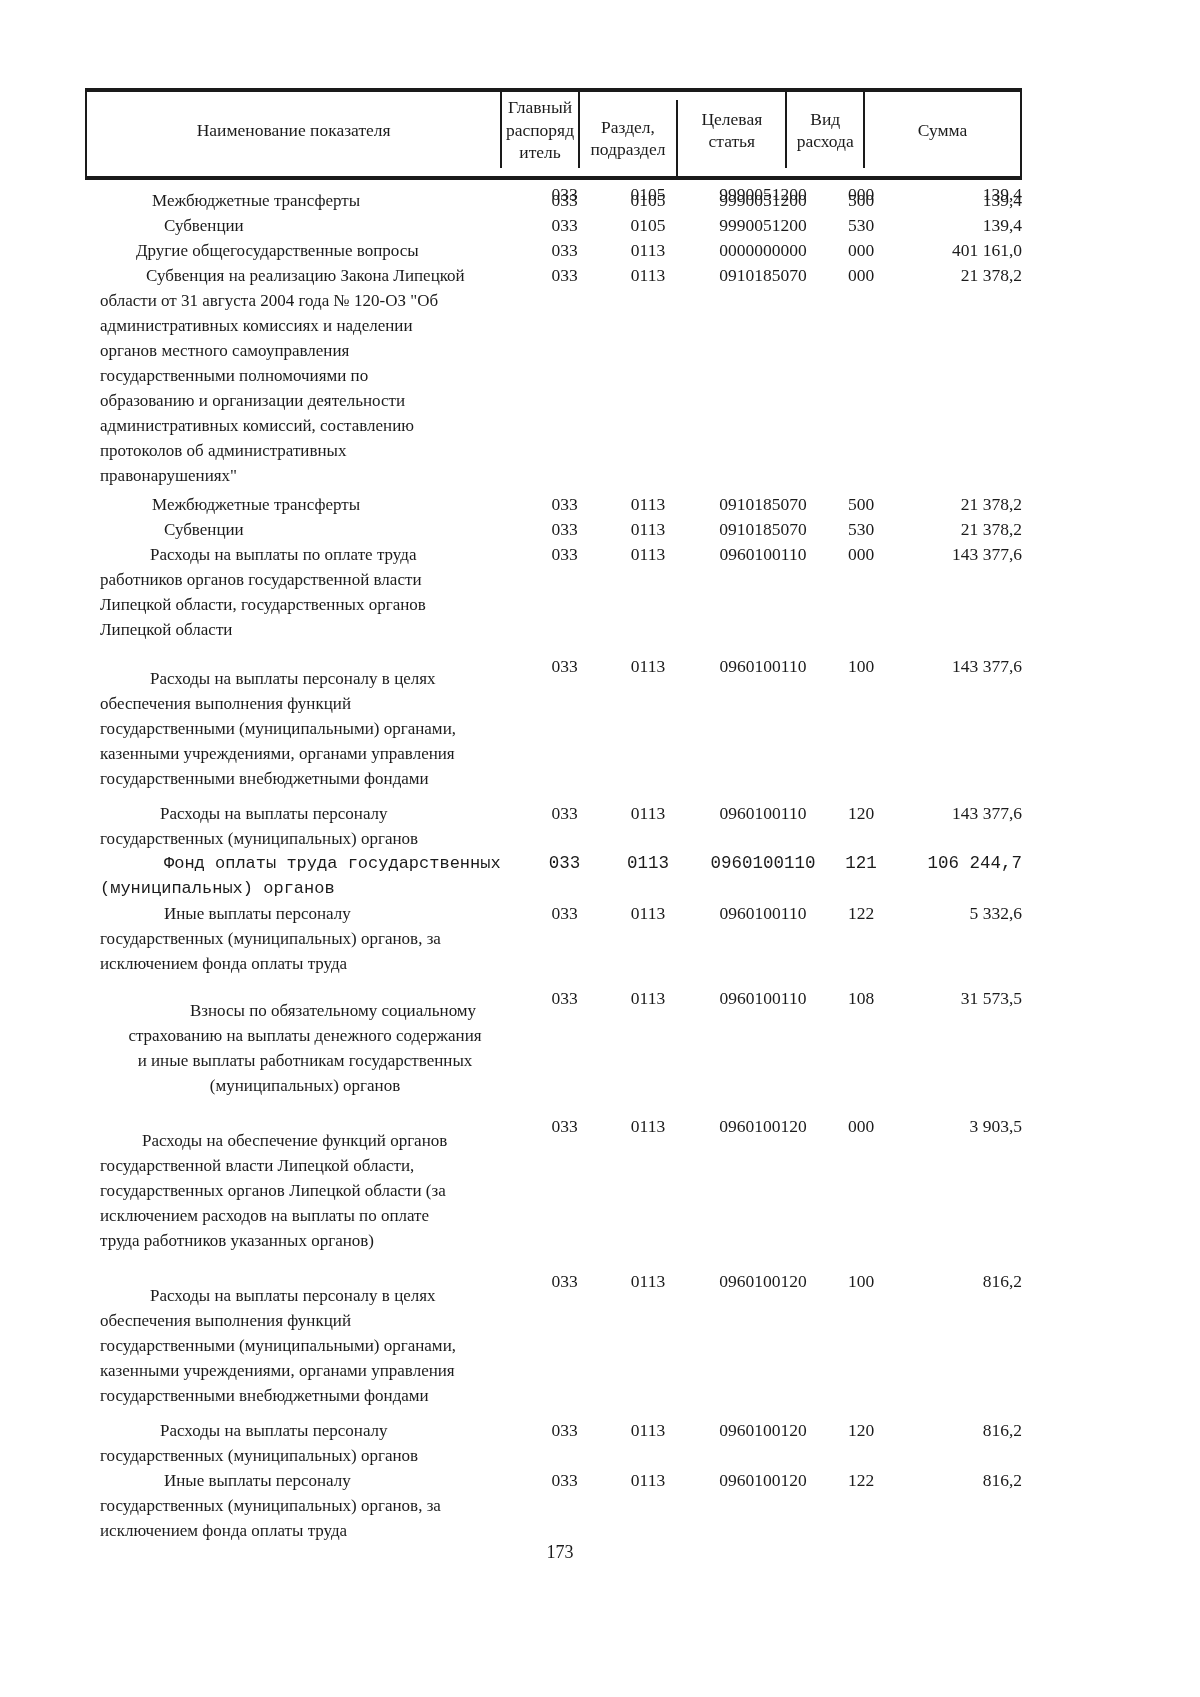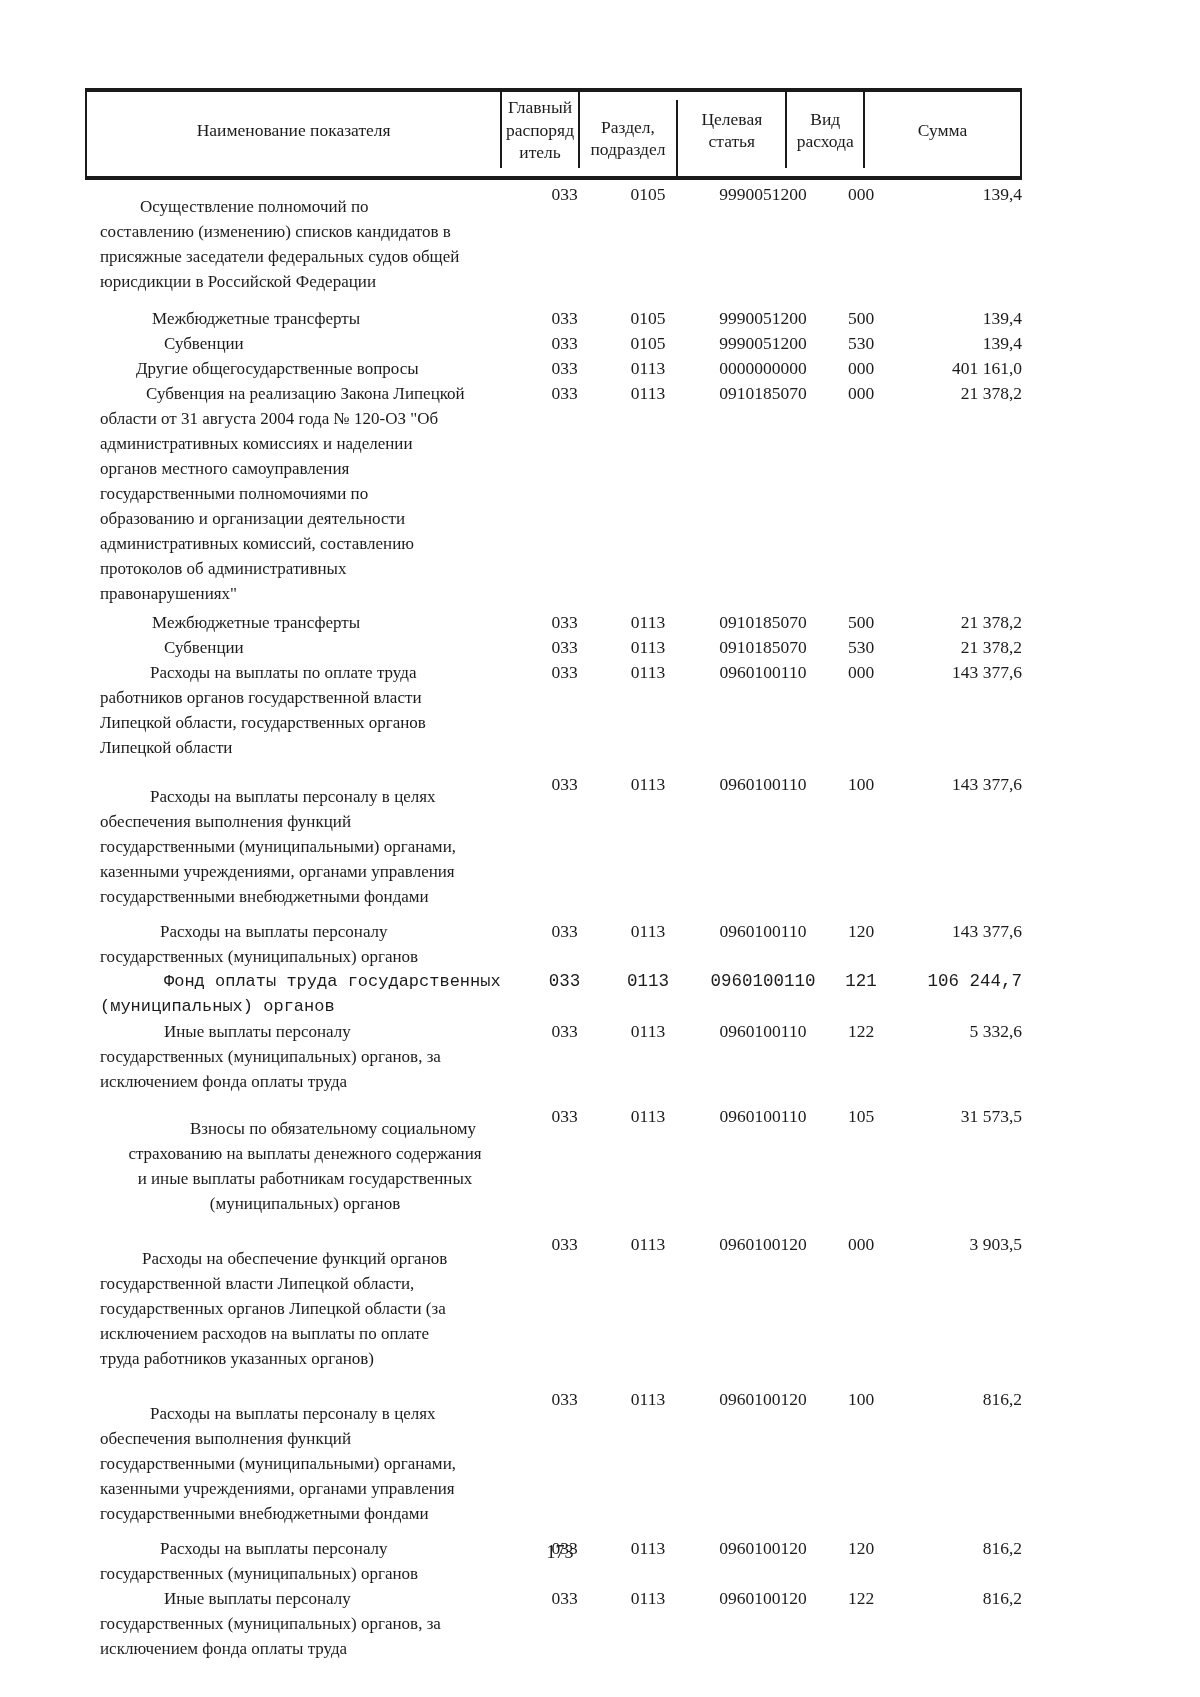--- a/index.html
+++ b/index.html
@@ -88,24 +88,20 @@
     <div class="th th-name">Наименование показателя</div>
     <div class="th th-grbs">Главный распоряд итель</div>
     <div class="th th-rp">Раздел, подраздел</div>
     <div class="th th-csr">Целевая статья</div>
     <div class="th th-vr">Вид расхода</div>
     <div class="th th-sum">Сумма</div>
   </div>
 
   <div class="tbody" id="tbody">
   <div class="row" style="margin-top: 6px;">
-    <div class="cell-name" style="text-indent: 40px; padding-top: 12px;">Осуществление полномочий по
-составлению (изменению) списков кандидатов в
-присяжные заседатели федеральных судов общей
-юрисдикции в Российской Федерации</div>
     <div class="num c-grbs">033</div>
     <div class="num c-rp">0105</div>
     <div class="num c-csr">9990051200</div>
     <div class="num c-vr">000</div>
     <div class="num c-sum">139,4</div>
   </div>
 
   <div class="row" style="margin-top: 12px;">
     <div class="cell-name" style="text-indent: 52px; padding-top: 0px;">Межбюджетные трансферты</div>
     <div class="num c-grbs">033</div>
@@ -225,21 +221,21 @@
   </div>
 
   <div class="row" style="margin-top: 10px;">
     <div class="cell-name" style="text-indent: 56px; padding-top: 12px; text-align: center;">Взносы по обязательному социальному
 страхованию на выплаты денежного содержания
 и иные выплаты работникам государственных
 (муниципальных) органов</div>
     <div class="num c-grbs">033</div>
     <div class="num c-rp">0113</div>
     <div class="num c-csr">0960100110</div>
-    <div class="num c-vr">105</div>
+    <div class="num c-vr">108</div>
     <div class="num c-sum">31 573,5</div>
   </div>
 
   <div class="row" style="margin-top: 16px;">
     <div class="cell-name" style="text-indent: 42px; padding-top: 14px;">Расходы на обеспечение функций органов
 государственной власти Липецкой области,
 государственных органов Липецкой области (за
 исключением расходов на выплаты по оплате
 труда работников указанных органов)</div>
     <div class="num c-grbs">033</div>

